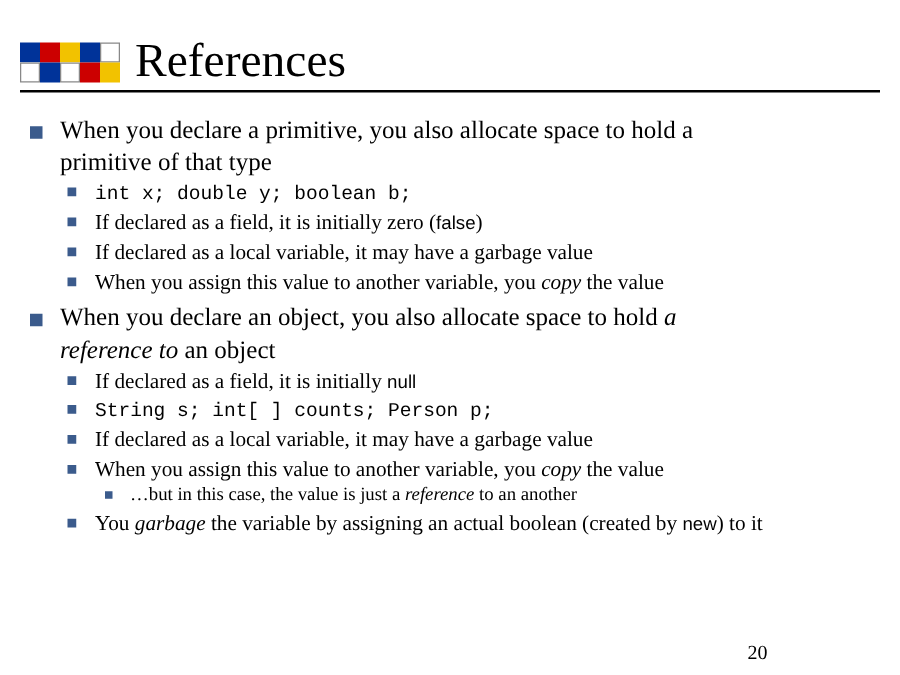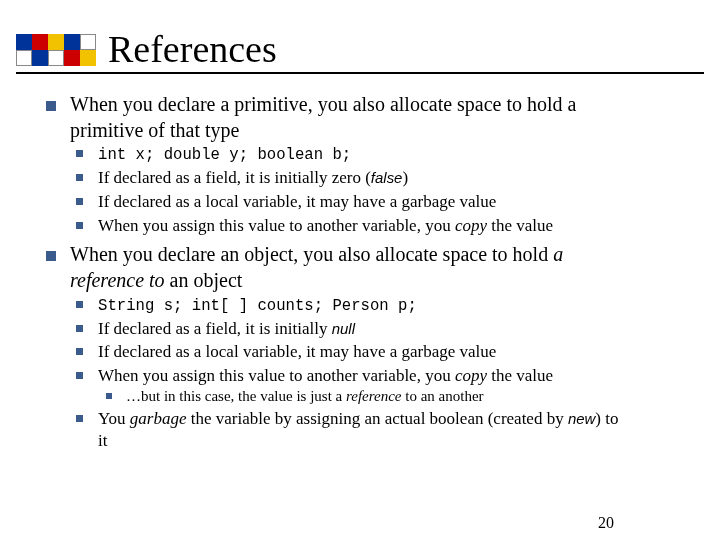--- a/index.html
+++ b/index.html
@@ -48,21 +48,20 @@
   .rule {
     margin: 0 0 0 16px;
     width: 688px;
     height: 2px;
     background: #000;
   }
   .body {
     padding: 18px 8px 0 24px;
     font-size: 20px;
     line-height: 1.28;
-    margin-left: 22px;
   }
   ul { margin: 0; padding: 0; list-style: none; }
   ul.lvl1 > li { padding-left: 24px; position: relative; margin-bottom: 6px; }
   ul.lvl2 > li { padding-left: 28px; position: relative; margin-bottom: 2px; font-size: 17px; }
   ul.lvl3 > li { padding-left: 28px; position: relative; margin-bottom: 2px; font-size: 15px; }
   .b1::before {
     content: "";
     position: absolute;
     left: 0; top: 9px;
     width: 10px; height: 10px;
@@ -76,21 +75,21 @@
     background: #3b5b8c;
   }
   .b3::before {
     content: "";
     position: absolute;
     left: 8px; top: 6px;
     width: 6px; height: 6px;
     background: #3b5b8c;
   }
   .sans { font-family: Liberation Mono, monospace; font-size: 0.92em; }
-  .sansSm { font-family: Verdana, Geneva, sans-serif; font-size: 0.88em; font-style: italic; }
+  .sansSm { font-family: Verdana, Geneva, sans-serif; font-size: 0.88em; }
   em { font-style: italic; }
   .pagenum {
     position: absolute;
     right: 14px;
     bottom: 8px;
     font-size: 16px;
     font-family: "Times New Roman", serif;
   }
 </style>
 </head>
@@ -136,24 +135,24 @@
           <li class="b2">
             <span>When you assign this value to another variable, you </span><em>copy</em><span> the value</span>
           </li>
         </ul>
       </li>
 
       <li class="b1">
         <span>When you declare an object, you also allocate space to hold </span><em>a reference to</em><span> an object</span>
         <ul class="lvl2">
           <li class="b2">
-            <span class="sans">String s; int[ ] counts; Person p;</span>
+            <span>If declared as a field, it is initially </span><span class="sansSm">null</span>
           </li>
           <li class="b2">
-            <span>If declared as a field, it is initially </span><span class="sansSm">null</span>
+            <span class="sans">String s; int[ ] counts; Person p;</span>
           </li>
           <li class="b2">
             <span>If declared as a local variable, it may have a garbage value</span>
           </li>
           <li class="b2">
             <span>When you assign this value to another variable, you </span><em>copy</em><span> the value</span>
             <ul class="lvl3">
               <li class="b3">
                 <span>…but in this case, the value is just a </span><em>reference</em><span> to an another</span>
               </li>

